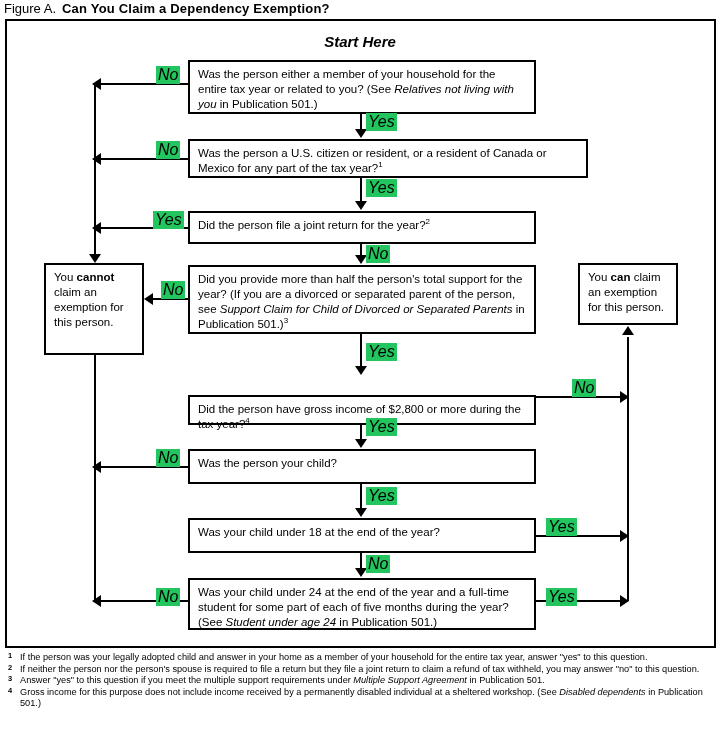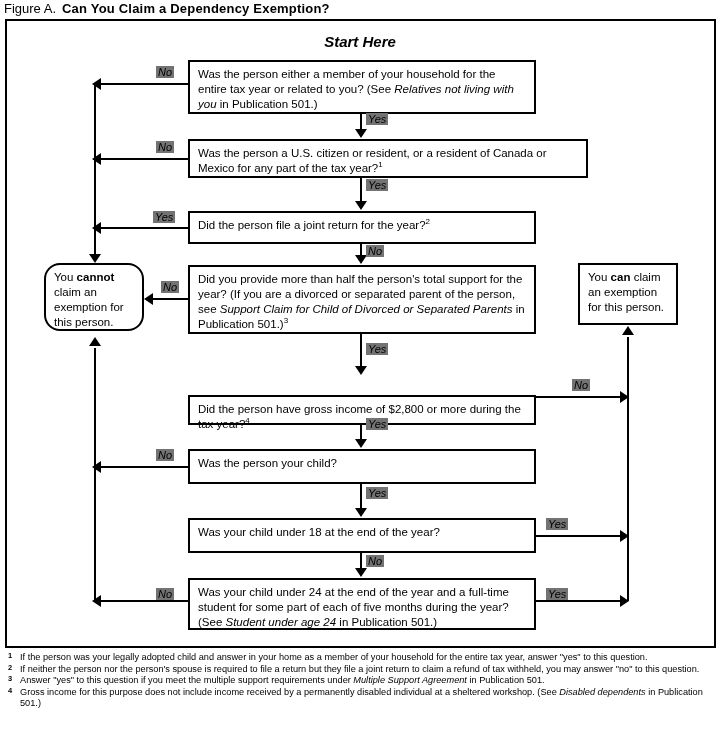--- a/index.html
+++ b/index.html
@@ -29,36 +29,36 @@
 
   #q1{left:188px;top:60px;width:348px;height:54px;}
   #q2{left:188px;top:139px;width:400px;height:39px;}
   #q3{left:188px;top:211px;width:348px;height:33px;}
   #q4{left:188px;top:265px;width:348px;height:69px;}
   #q5{left:188px;top:377px;width:348px;height:30px;margin-top:18px;}
   #q6{left:188px;top:449px;width:348px;height:35px;}
   #q7{left:188px;top:518px;width:348px;height:35px;}
   #q8{left:188px;top:578px;width:348px;height:52px;}
 
-  #cannot{left:44px;top:263px;width:100px;height:68px;border-radius:16px;}
+  #cannot{left:44px;top:263px;width:100px;height:92px;}
   #can{left:578px;top:263px;width:100px;height:62px;}
 
   
   .ln{position:absolute;background:#000;z-index:2;}
   .h{height:2px;}
   .v{width:2px;}
 
   .arrow{position:absolute;width:0;height:0;z-index:3;}
   .a-down {border-left:6px solid transparent;border-right:6px solid transparent;border-top:9px solid #000;}
   .a-up   {border-left:6px solid transparent;border-right:6px solid transparent;border-bottom:9px solid #000;}
   .a-left {border-top:6px solid transparent;border-bottom:6px solid transparent;border-right:9px solid #000;}
   .a-right{border-top:6px solid transparent;border-bottom:6px solid transparent;border-left:9px solid #000;}
 
-  .elbl{position:absolute;font-size:11px;font-style:italic;z-index:5;
-        background:#737373;padding:0 2px;white-space:nowrap;}
+  .elbl{position:absolute;font-size:16px;font-style:italic;z-index:5;
+        background:#22c55e;padding:0 2px;white-space:nowrap;}
 
   
   #notes{position:absolute;left:4px;top:652px;width:714px;font-size:9.2px;line-height:11.6px;}
   .note{position:relative;padding-left:16px;margin-bottom:0px;}
   .note .mk{position:absolute;left:4px;top:-2px;font-size:7.5px;font-weight:bold;}
   .note i{font-style:italic;}
 </style>
 </head>
 <body>
 

